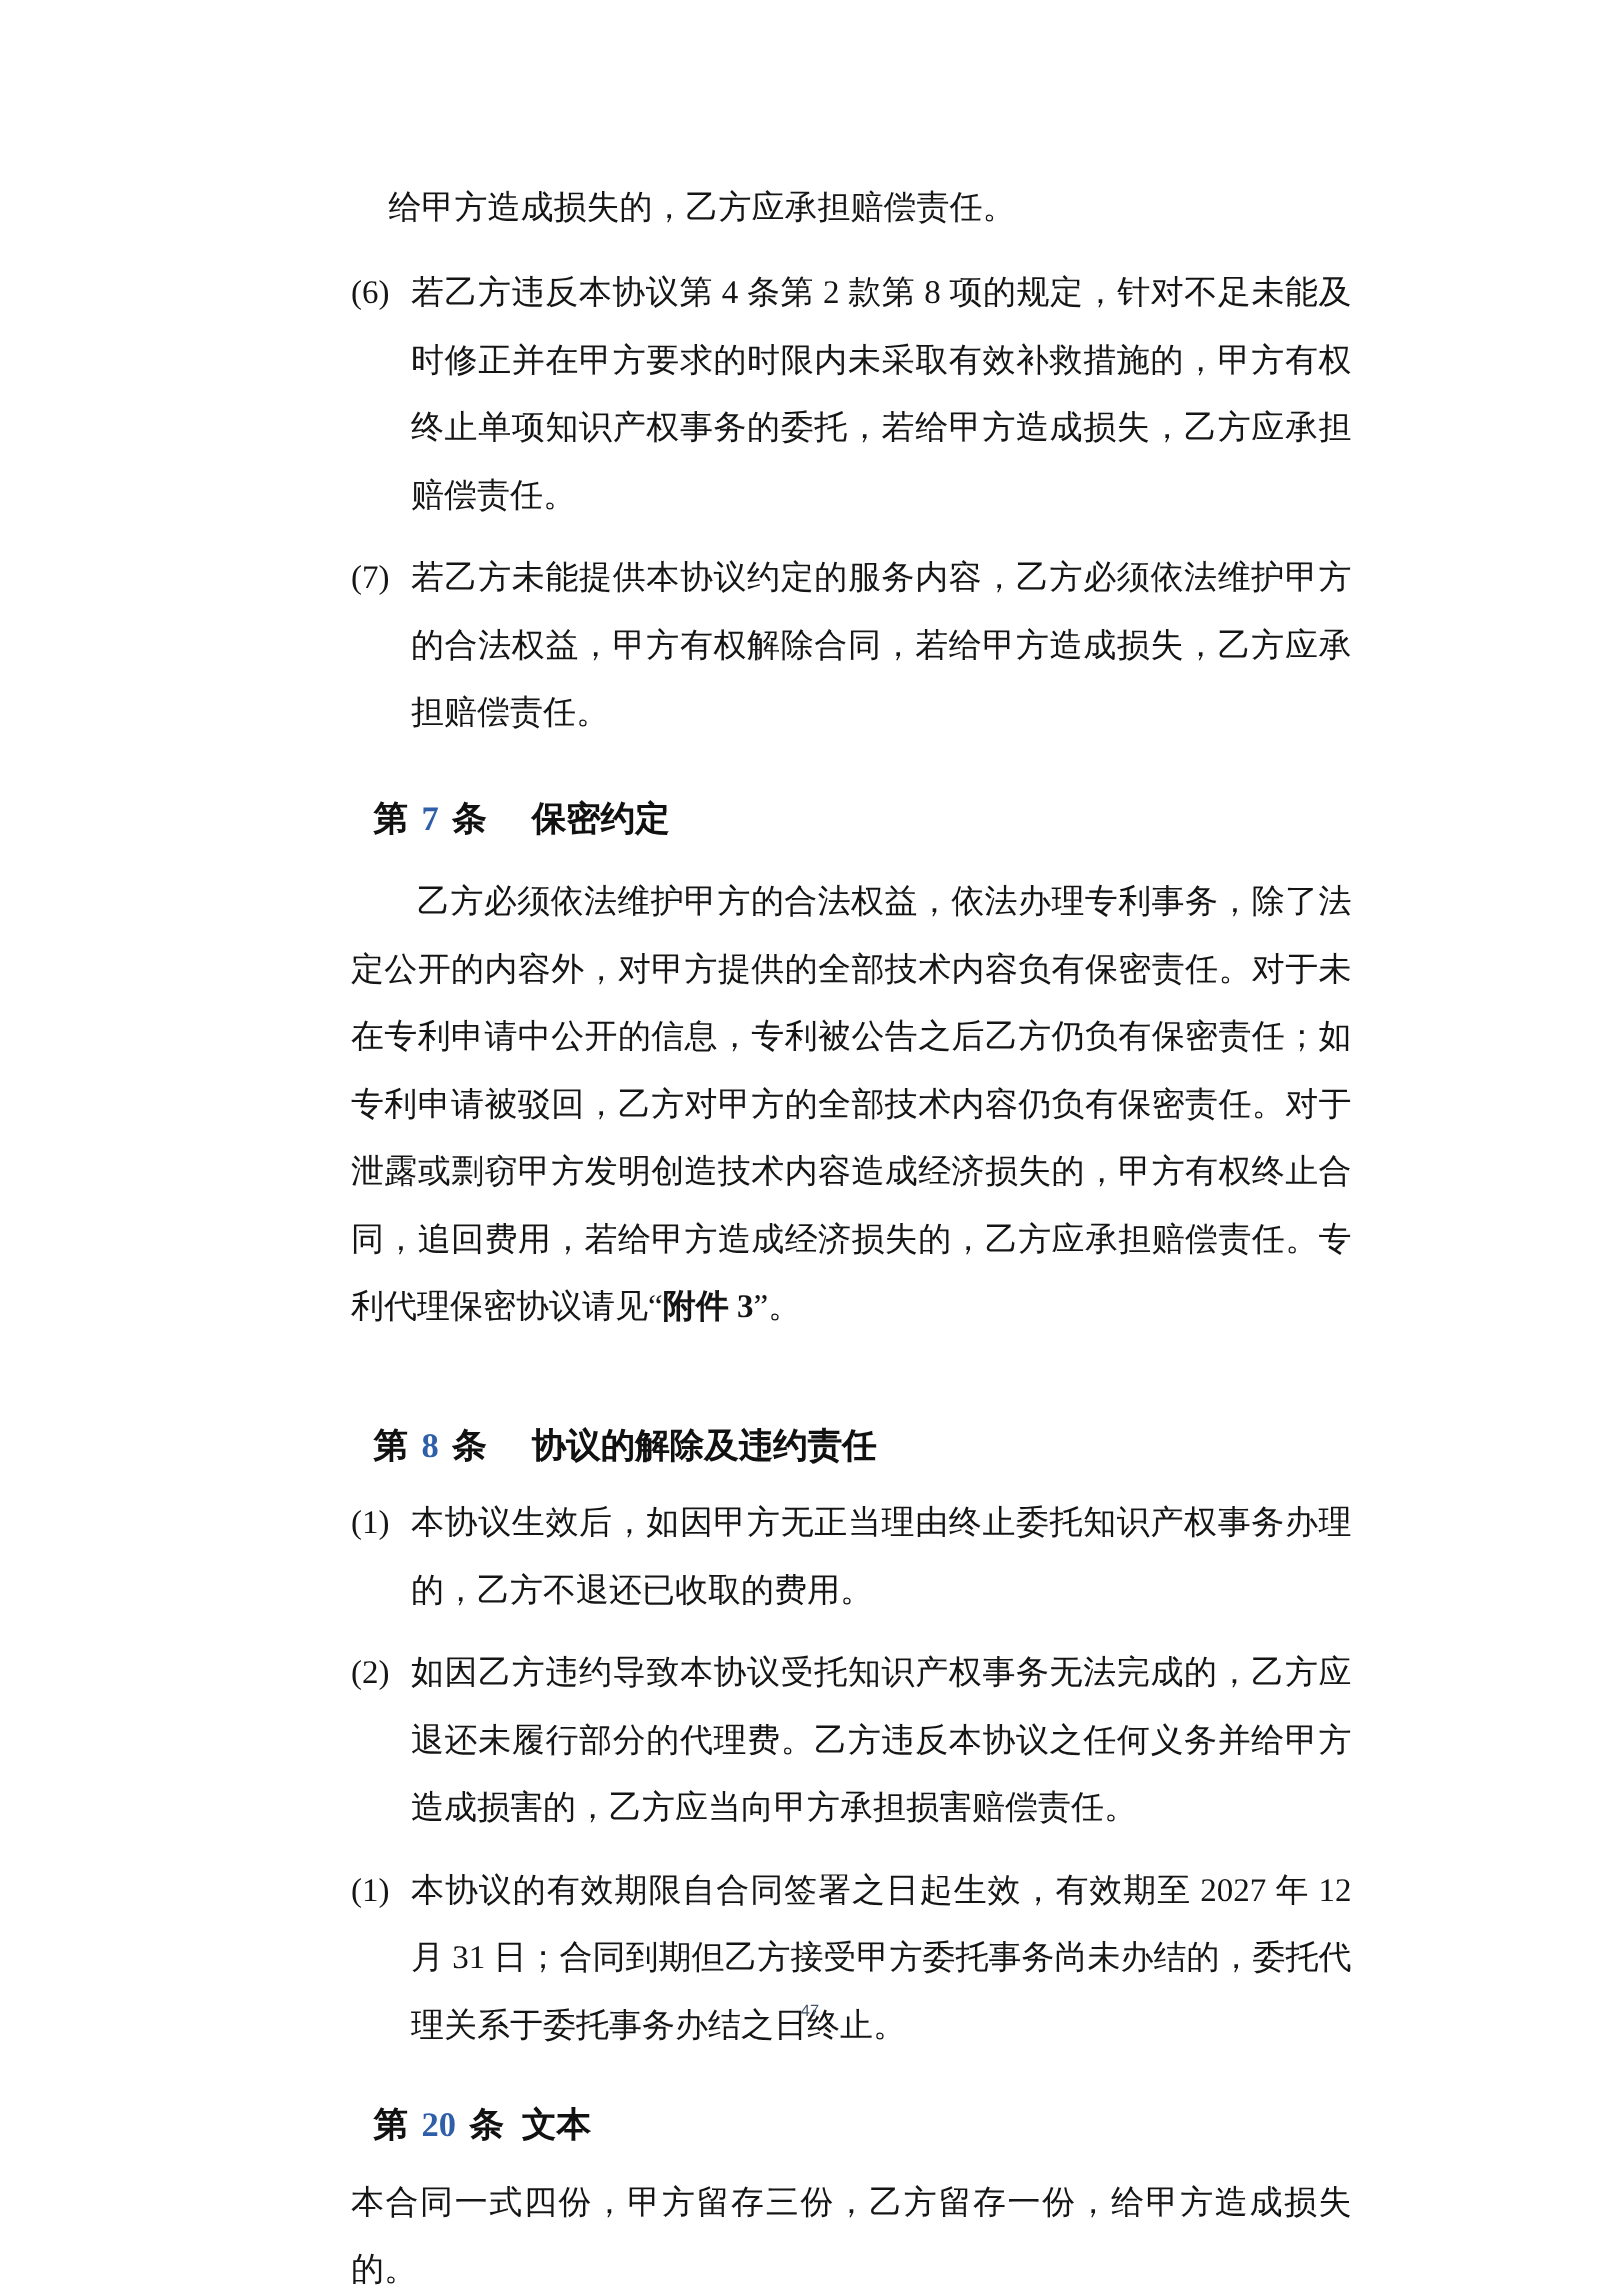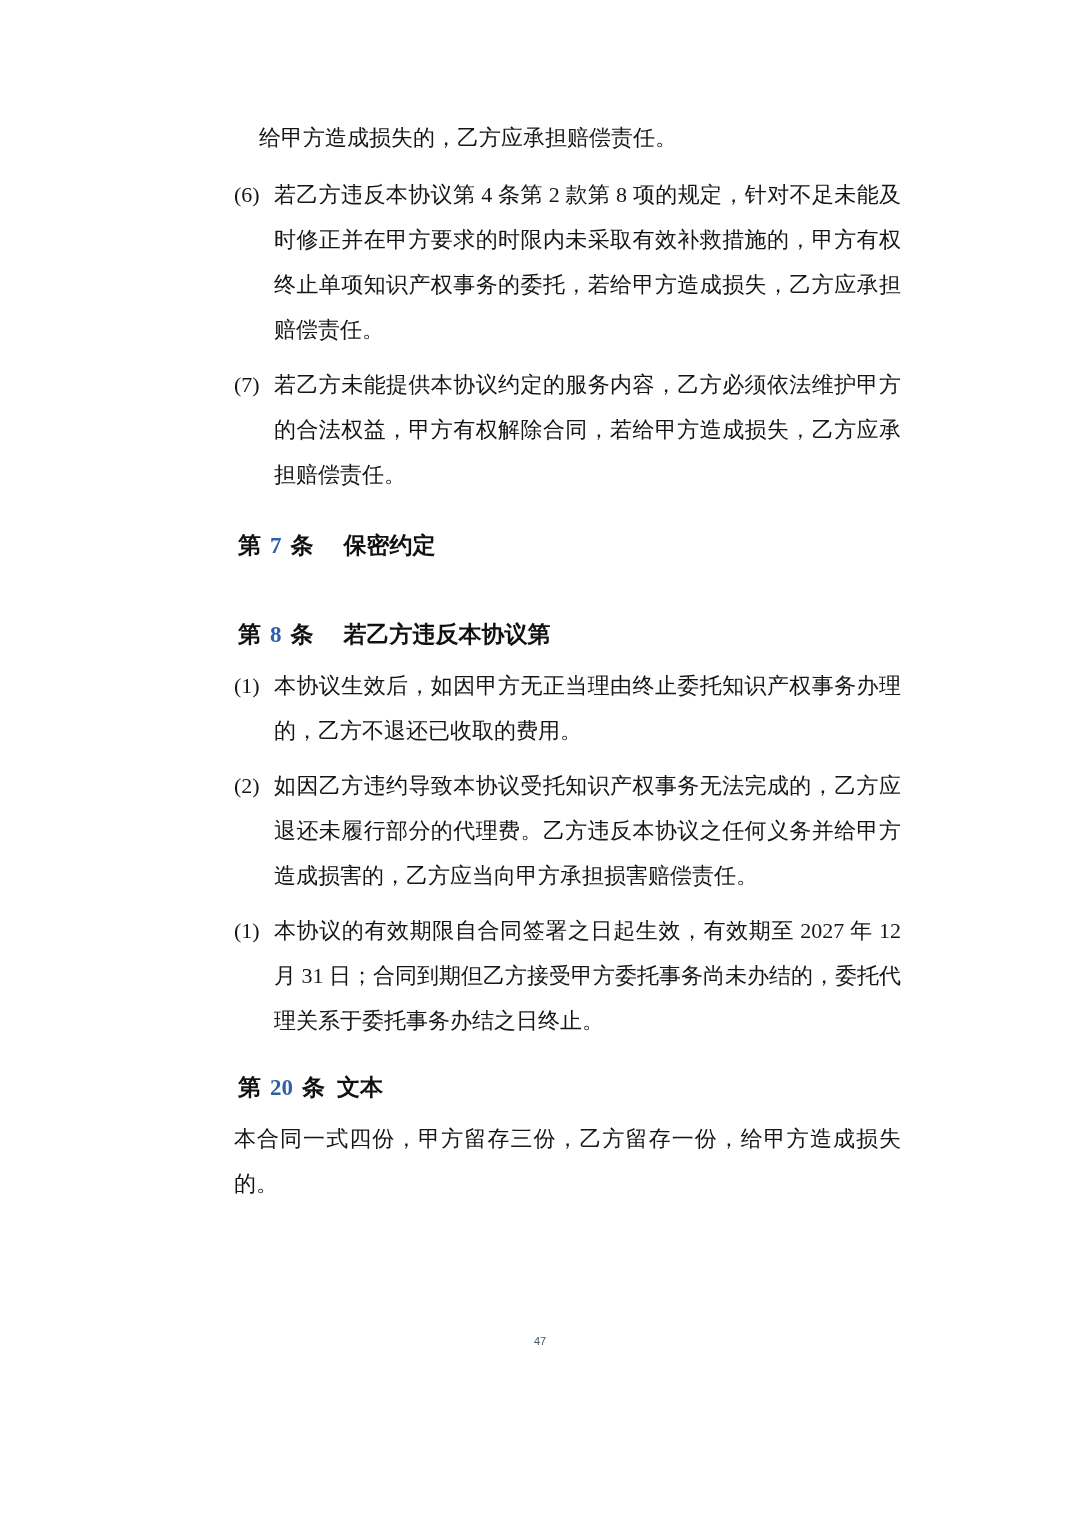--- a/index.html
+++ b/index.html
@@ -22,21 +22,21 @@
     margin: 0;
   }
   .cont { padding-left: 25px; margin-bottom: 12px; }
   .litem { position: relative; padding-left: 40px; margin-bottom: 10px; }
   .marker { position: absolute; left: 0; top: 0; }
   .heading {
     font-family: "Liberation Sans", "DejaVu Sans", sans-serif;
     font-size: 23px;
     line-height: 36px;
     font-weight: 700;
-    margin: 4px;
+    margin: 15px;
     color: #111111;
   }
   .heading .num { color: #2e5fa8; margin: 0 9px; font-family: "Liberation Serif", "DejaVu Serif", serif; }
   .heading .htitle { margin-left: 30px; }
   .heading.h10 .htitle { margin-left: 12px; }
   .h7  { margin-top: 30px; margin-bottom: 14px; }
   .h8  { margin-top: 52px; margin-bottom: 10px; }
   .h9  { margin-top: 28px; margin-bottom: 10px; }
   .h10 { margin-top: 26px; margin-bottom: 10px; }
   .indent2 { text-indent: 44px; }
@@ -66,23 +66,26 @@
 
   <div class="body-text litem">
     <span class="marker">(7)</span>
     <span>若乙方未能提供本协议约定的服务内容，乙方必须依法维护甲方的合法权益，甲方有权解除合同，若给甲方造成损失，乙方应承担赔偿责任。</span>
   </div>
 
   <h2 class="heading h7">
     <span>第</span><span class="num">7</span><span>条</span><span class="htitle">保密约定</span>
   </h2>
 
+  <p class="body-text indent2">
+    <span>乙方必须依法维护甲方的合法权益，依法办理专利事务，除了法定公开的内容外，对甲方提供的全部技术内容负有保密责任。对于未在专利申请中公开的信息，专利被公告之后乙方仍负有保密责任；如专利申请被驳回，乙方对甲方的全部技术内容仍负有保密责任。对于泄露或剽窃甲方发明创造技术内容造成经济损失的，甲方有权终止合同，追回费用，若给甲方造成经济损失的，乙方应承担赔偿责任。专利代理保密协议请见“</span><span class="bold">附件 3</span><span>”。</span>
+  </p>
 
   <h2 class="heading h8">
-    <span>第</span><span class="num">8</span><span>条</span><span class="htitle">若乙方违反本协议第</span>
+    <span>第</span><span class="num">8</span><span>条</span><span class="htitle">协议的解除及违约责任</span>
   </h2>
 
   <div class="body-text litem">
     <span class="marker">(1)</span>
     <span>本协议生效后，如因甲方无正当理由终止委托知识产权事务办理的，乙方不退还已收取的费用。</span>
   </div>
 
   <div class="body-text litem">
     <span class="marker">(2)</span>
     <span>如因乙方违约导致本协议受托知识产权事务无法完成的，乙方应退还未履行部分的代理费。乙方违反本协议之任何义务并给甲方造成损害的，乙方应当向甲方承担损害赔偿责任。</span>

